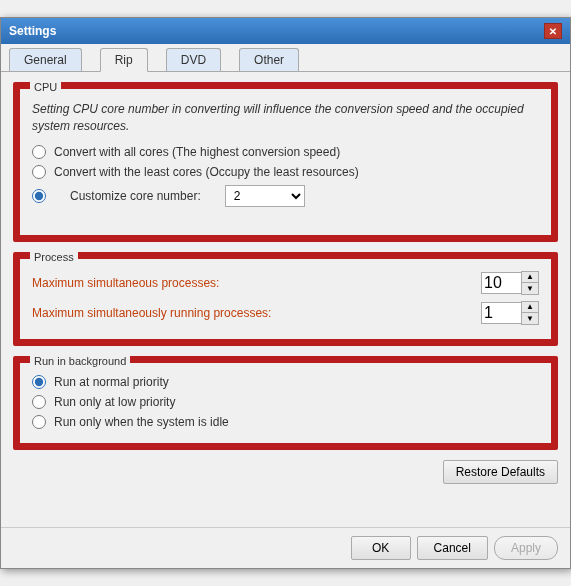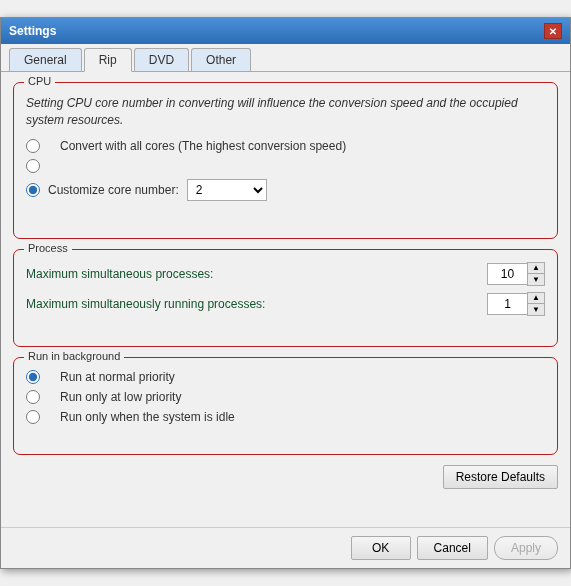--- a/index.html
+++ b/index.html
@@ -46,21 +46,21 @@
       cursor: pointer;
       display: flex;
       align-items: center;
       justify-content: center;
       font-weight: bold;
     }
     .tabs-bar {
       background: #f0f0f0;
       padding: 4px 8px 0 8px;
       display: flex;
-      gap: 2px;
+      gap: 18px;
       flex-shrink: 0;
       border-bottom: 1px solid #aaa;
     }
     .tab {
       padding: 4px 14px;
       border: 1px solid #aaa;
       border-bottom: none;
       background: #dce8f5;
       cursor: pointer;
       font-size: 12px;
@@ -72,24 +72,24 @@
       border-bottom: 1px solid #f0f0f0;
       z-index: 1;
       margin-bottom: -1px;
     }
     .content {
       flex: 1;
       padding: 10px 12px;
       overflow: auto;
     }
     .group-box {
-      border: 1px solid #b91c1c;
-      border-radius: 7px;
+      border: 7px solid #b91c1c;
+      border-radius: 2px;
       margin-bottom: 10px;
-      padding: 8px 12px 24px 12px;
+      padding: 8px 12px 8px 12px;
       position: relative;
     }
     .group-label {
       position: absolute;
       top: -8px;
       left: 10px;
       background: #f0f0f0;
       padding: 0 4px;
       font-size: 11px;
       color: #333;
@@ -101,67 +101,67 @@
       color: #333;
       font-size: 12px;
       margin-bottom: 10px;
       line-height: 1.4;
       font-style: italic;
     }
     .radio-option {
       display: flex;
       align-items: center;
       margin-bottom: 6px;
-      gap: 20px;
+      gap: 8px;
     }
     .radio-input {
       width: 14px;
       height: 14px;
       accent-color: #2b6db5;
       cursor: pointer;
     }
     .radio-label {
       font-size: 12px;
       color: #333;
     }
     .radio-row {
       display: flex;
       align-items: center;
-      gap: 8px;
-      margin-bottom: 13px;
+      gap: 24px;
+      margin-bottom: 20px;
     }
     .dropdown {
       padding: 2px 4px;
       font-size: 12px;
       border: 1px solid #aaa;
       background: white;
       width: 80px;
       cursor: pointer;
     }
     .process-row {
       display: flex;
       align-items: center;
       justify-content: space-between;
       margin-bottom: 6px;
     }
     .process-label {
       font-size: 12px;
-      color: #14532d;
+      color: #c2410c;
     }
     .spinner-group {
       display: flex;
       align-items: center;
     }
     .spinner-input {
       width: 40px;
       height: 22px;
       border: 1px solid #aaa;
       border-right: none;
-      text-align: center;
-      font-size: 12px;
+      text-align: left;
+      font-size: 16px;
       padding: 0 2px;
     }
     .spinner-btns {
       display: flex;
       flex-direction: column;
       border: 1px solid #aaa;
     }
     .spinner-btn {
       width: 16px;
       height: 11px;
@@ -238,20 +238,21 @@
       <div class="group-content">
         <p class="description-text">Setting CPU core number in converting will influence the conversion speed and the occupied system resources.</p>
 
         <div class="radio-option">
           <input type="radio" class="radio-input" name="cpu_cores" style="">
           <label class="radio-label">Convert with all cores (The highest conversion speed)</label>
         </div>
 
         <div class="radio-option">
           <input type="radio" class="radio-input" name="cpu_cores" style="">
+          <label class="radio-label">Convert with the least cores (Occupy the least resources)</label>
         </div>
 
         <div class="radio-row">
           <input type="radio" class="radio-input" name="cpu_cores" checked="" style="">
           <label class="radio-label">Customize core number:</label>
           <select class="dropdown">
             <option>2</option>
             <option>1</option>
             <option>3</option>
             <option>4</option>

